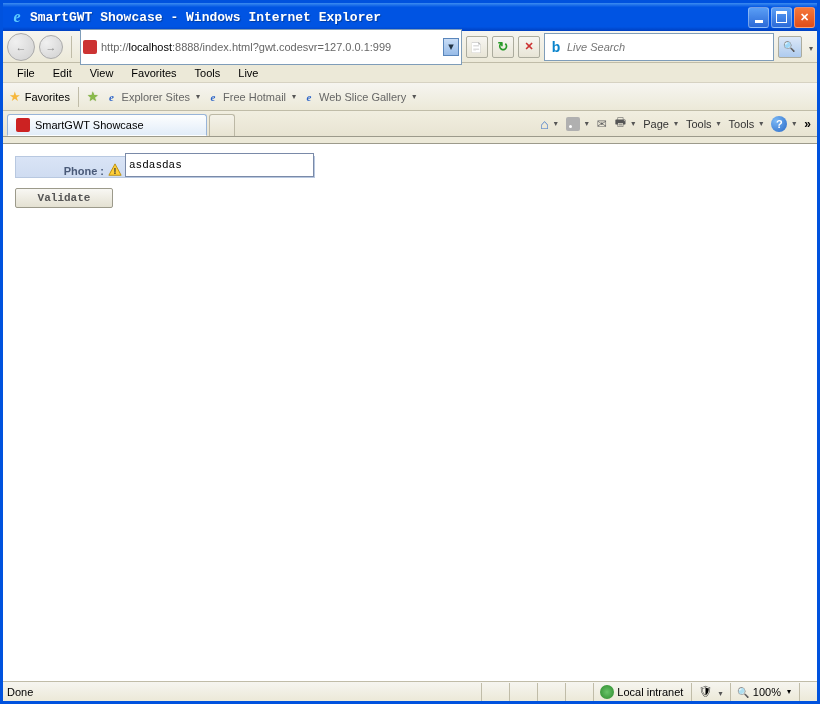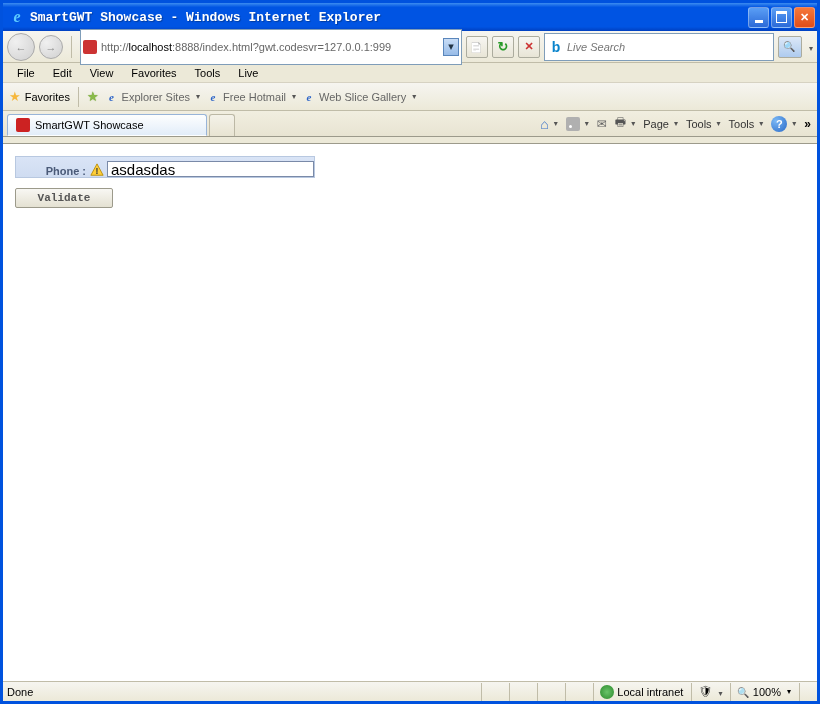--- a/index.html
+++ b/index.html
@@ -47,21 +47,21 @@
 .newtab { width:26px; height:22px; background: linear-gradient(to bottom,#f4f2e9,#e8e4d2); border:1px solid #bcb8a5; border-bottom:none; border-radius:3px 3px 0 0; margin-left:2px;}
 .tab-tools { position:absolute; right:6px; top:2px; display:flex; align-items:center; gap:8px; font-size:11px;}
 .tool-item { display:flex; align-items:center; gap:2px; cursor:pointer; color:#333;}
 .chevrons { font-size:12px; font-weight:bold; cursor:pointer;}
 
 .content { position:absolute; top: 140px; left: 0; right: 0; bottom: 20px; background: white; border-top:1px solid #9c9a8b; overflow:auto; padding: 12px;}
 .form-row { background: linear-gradient(to bottom,#d9e4f6,#cfdcf1); width: 300px; height: 22px; border:1px solid #b8c8e0; display:flex; align-items:flex-end; padding: 0 0;}
 .form-label { width: 92px; text-align:right; font-weight:bold; color:#4a5a78; font-size:11px; padding-right:4px;}
 .warn-icon { width:14px; height:14px; display:inline-flex; align-items:center; justify-content:center; margin-right:3px; }
 .warn-icon svg { width:14px; height:14px; }
-.form-input { flex:1; height:16px; border:1px solid #7a8aa8; background:white; font-size:15px; padding:0 3px; font-family:Liberation Sans, sans-serif;}
+.form-input { flex:1; height:24px; border:1px solid #7a8aa8; background:white; font-size:11px; padding:0 3px; font-family:Liberation Mono, monospace;}
 .btn { margin-top:10px; width:98px; height:20px; background: linear-gradient(to bottom,#f8f7f3,#e4e1d2); border:1px solid #9c9a8b; border-radius:2px; font-family:Liberation Mono, monospace; font-size:11px; font-weight:bold; color:#555; cursor:pointer;}
 
 .statusbar { position:absolute; bottom:0; left:0; right:0; height:20px; background: linear-gradient(to bottom,#f6f5f0,#ece9d8); border-top:1px solid #c0bca8; display:flex; align-items:center; padding: 0 4px; font-size:11px;}
 .status-text { flex:1; }
 .status-panes { display:flex; align-items:flex-end; gap:2px;}
 .status-pane { border-left:1px solid #c0bca8; padding: 0 6px; height:18px; display:flex; align-items:center; gap:3px;}
 .status-pane.empty { width:26px; }
 .zone-icon { width:14px;height:14px; background: radial-gradient(circle,#6ac46a,#2a882a); border-radius:50%;}
 .zoom-dd::after { content:"▾"; font-size:8px; margin-left:3px;}
 

